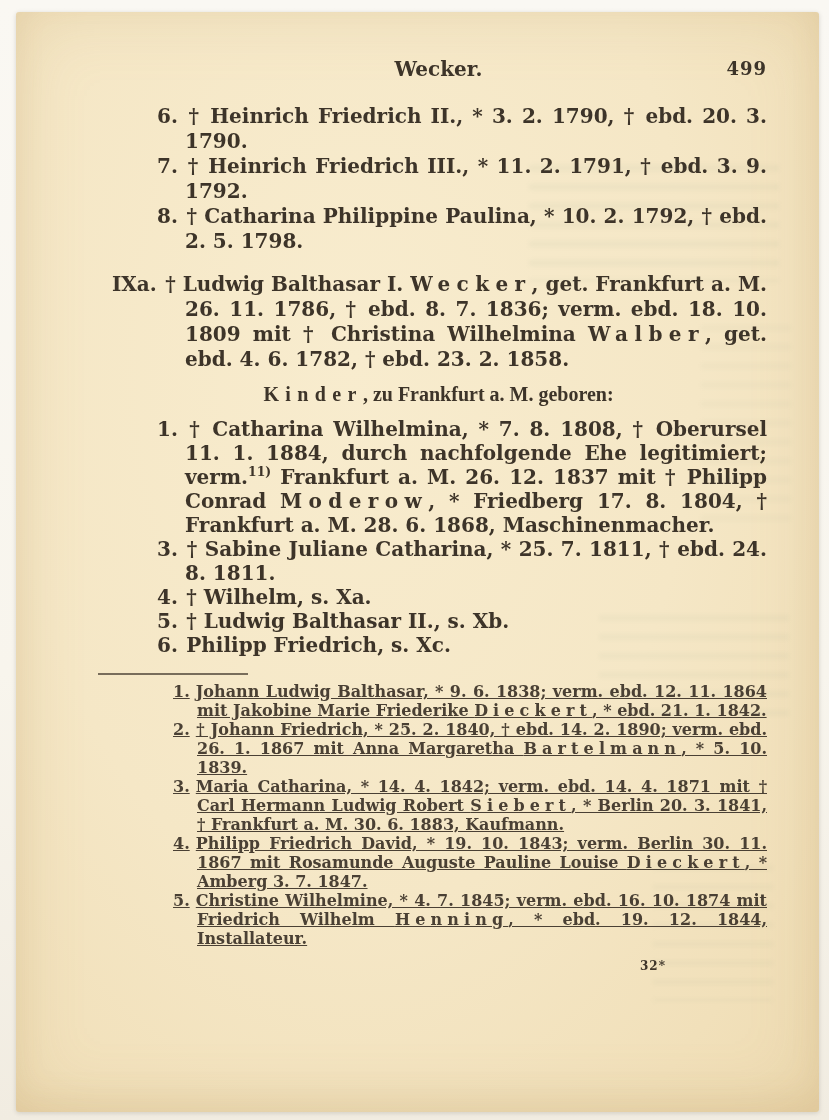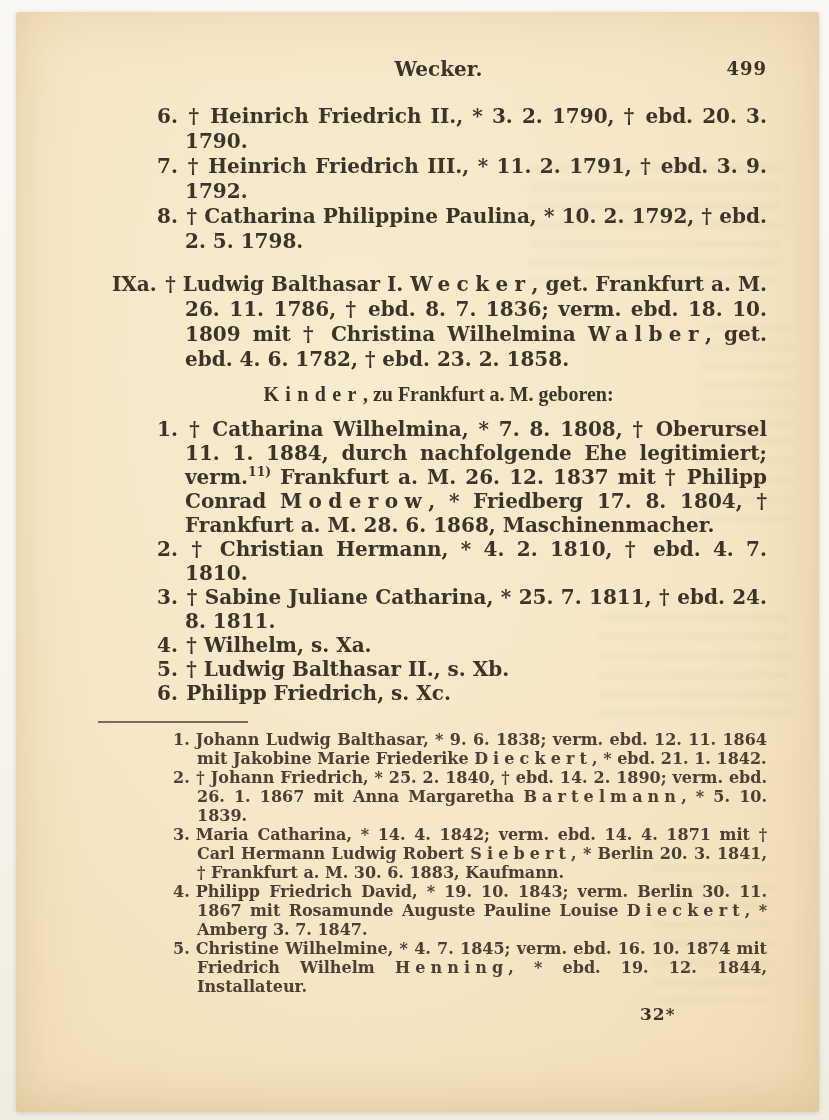--- a/index.html
+++ b/index.html
@@ -44,24 +44,24 @@
   .children-heading{margin-top:10px; text-align:center; text-indent:0; line-height:25px;font-family:Liberation Serif, serif;}
   .children{margin-top:10px; line-height:24px;}
   .no{display:inline; margin-right:.42em;}
   .sp{letter-spacing:.32em;}
   .sup{font-size:.62em; vertical-align:super; line-height:0;}
 
   .fn-rule{margin-top:16px; margin-left:-12px; width:150px; border:0; border-top:2px solid var(--rule); opacity:.8;}
   .footnote{font-size:16px; line-height:19px; color:var(--ink-light); text-align:justify;}
   .fn-heading{margin-top:16px; margin-left:26px; text-indent:0;}
   .fn-items{margin-top:7px;}
-  .fn-item{padding-left:87px; text-indent:-24px;}
+  .fn-item{padding-left:87px; text-indent:-24px;text-decoration:underline;}
   .fn-item .no{margin-right:.38em;}
 
-  .sig-mark{margin-top:6px; margin-left:530px; font-size:17px; color:var(--ink); letter-spacing:1px;}
+  .sig-mark{margin-top:6px; margin-left:530px; font-size:12px; color:var(--ink); letter-spacing:1px;}
 </style>
 </head>
 <body>
 
 <div class="paper">
   <div class="smudge s1"></div>
   <div class="smudge s2"></div>
   <div class="smudge s3"></div>
   <div class="smudge s4"></div>
 
@@ -79,21 +79,20 @@
         <p class="item"><span class="no">7.</span><span><span>† Heinrich Friedrich III., * 11. 2. 1791, † ebd. 3. 9. 1792.</span></span></p>
         <p class="item"><span class="no">8.</span><span><span>† Catharina Philippine Paulina, * 10. 2. 1792, † ebd. 2. 5. 1798.</span></span></p>
       </div>
 
       <p class="entry-ix"><span class="no">IXa.</span><span><span>† Ludwig Balthasar I. </span><span class="sp">Wecker</span><span>, get. Frankfurt a. M. 26. 11. 1786, † ebd. 8. 7. 1836; verm. ebd. 18. 10. 1809 mit † Christina Wilhelmina </span><span class="sp">Walber</span><span>, get. ebd. 4. 6. 1782, † ebd. 23. 2. 1858.</span></span></p>
 
       <p class="children-heading"><span><span class="sp">Kinder</span><span>, zu Frankfurt a. M. geboren:</span></span></p>
 
       <div class="children">
         <p class="item"><span class="no">1.</span><span><span>† Catharina Wilhelmina, * 7. 8. 1808, † Oberursel 11. 1. 1884, durch nachfolgende Ehe legitimiert; verm.</span><span class="sup">11)</span><span> Frankfurt a. M. 26. 12. 1837 mit † Philipp Conrad </span><span class="sp">Moderow</span><span>, * Friedberg 17. 8. 1804, † Frankfurt a. M. 28. 6. 1868, Maschinenmacher.</span></span></p>
-        <p class="item"><span class="no">2.</span><span><span>† Christian Hermann, * 4. 2. 1810, † ebd. 4. 7. 1810.</span></span></p>
         <p class="item"><span class="no">3.</span><span><span>† Sabine Juliane Catharina, * 25. 7. 1811, † ebd. 24. 8. 1811.</span></span></p>
         <p class="item"><span class="no">4.</span><span><span>† Wilhelm, s. Xa.</span></span></p>
         <p class="item"><span class="no">5.</span><span><span>† Ludwig Balthasar II., s. Xb.</span></span></p>
         <p class="item"><span class="no">6.</span><span><span>Philipp Friedrich, s. Xc.</span></span></p>
       </div>
 
       <hr class="fn-rule">
 
       <div class="footnote">
         <div class="fn-items">

